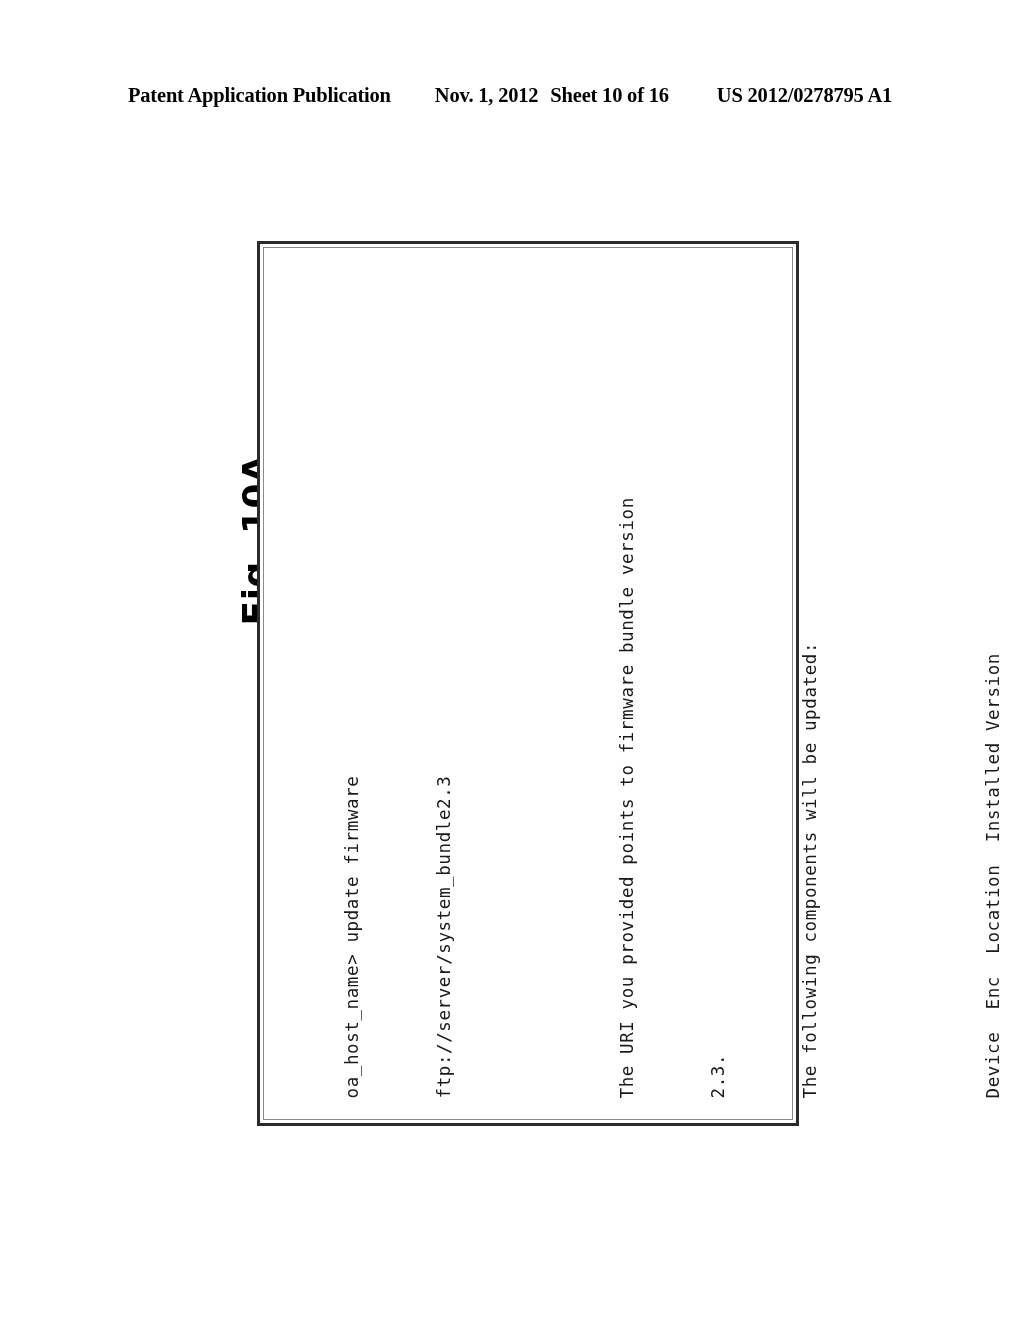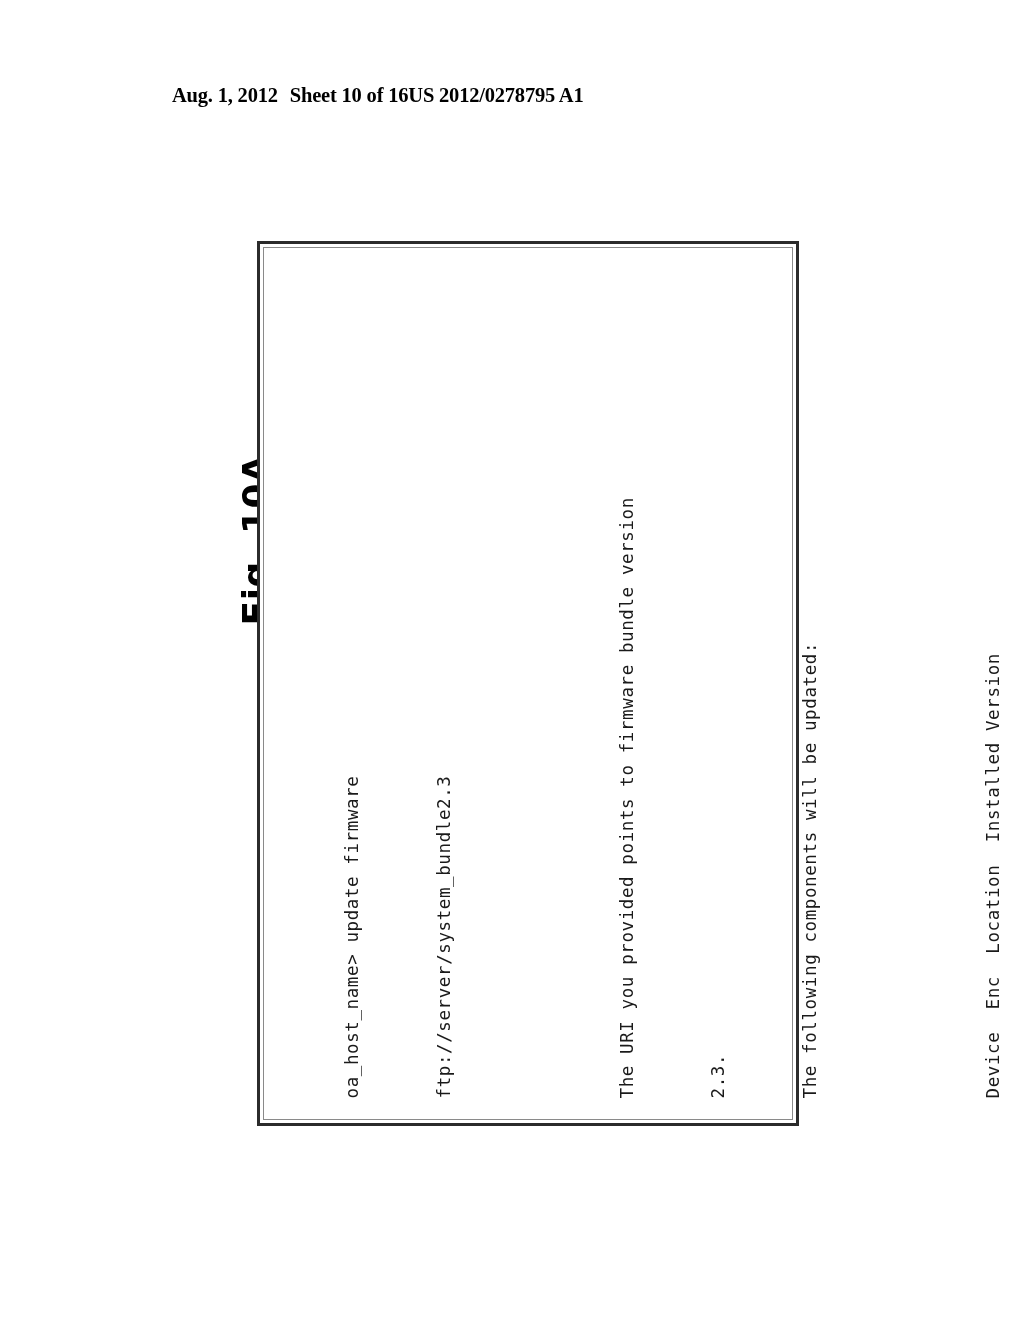--- a/index.html
+++ b/index.html
@@ -26,21 +26,21 @@
     align-items: baseline;
     font-family: "Liberation Serif", serif;
     font-weight: bold;
     font-size: 20.5px;
     letter-spacing: -0.2px;
     white-space: nowrap;
   }
   #patent-header .hdr-pub   { }
   #patent-header .hdr-date  { margin-left: 44px; }
   #patent-header .hdr-sheet { margin-left: 12px; }
-  #patent-header .hdr-pubno { }
+  #patent-header .hdr-pubno { margin-left: 48px; }
 
   
   #figure-area {
     position: absolute;
     left: 0;
     top: 180px;
     width: 1024px;
     height: 1000px;
   }
 
@@ -109,21 +109,22 @@
     color: #1a1a1a;
     white-space: pre;
   }
   #terminal-text .ln { display: block; min-height: 30.5px; }
   #terminal-text .blank { display: block; height: 30.5px; }
 </style>
 </head>
 <body>
 
 <div id="patent-header">
-  <span class="hdr-date">Aug. 1, 2012</span>
+  <span class="hdr-pub">Patent Application Publication</span>
+  <span class="hdr-date">Nov. 1, 2012</span>
   <span class="hdr-sheet">Sheet 10 of 16</span>
   <span class="hdr-pubno">US 2012/0278795 A1</span>
 </div>
 
 <div id="figure-area">
 
   <div id="figure-label">Fig. 10A</div>
 
   <div id="terminal-box">
     <div id="terminal-rot-wrap">

